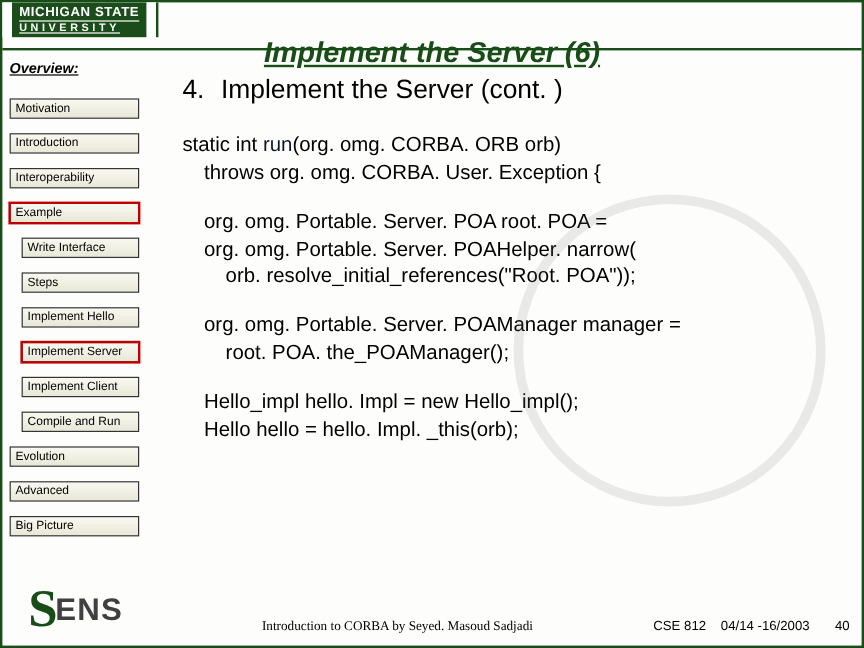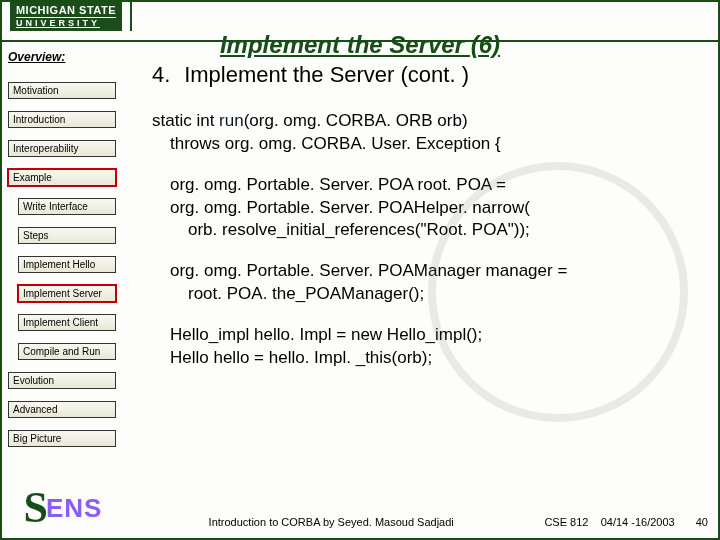--- a/index.html
+++ b/index.html
@@ -168,28 +168,29 @@
   .sens-s {
     font-size: 44px;
     font-weight: bold;
     color: #184d18;
     font-family: Georgia, serif;
     line-height: 1;
   }
   .sens-rest {
     font-size: 26px;
     font-weight: bold;
-    color: #8b5cf6;
+    color: #404040;
     letter-spacing: 1px;
     margin-left: -2px;
   }
   .footer-center {
     flex: 1;
     text-align: center;
     padding-bottom: 4px;
+    font-family: Liberation Serif, serif;
   }
   .footer-right {
     text-align: right;
     white-space: nowrap;
     padding-bottom: 4px;
   }
   .page-num {
     margin-left: 18px;
   }
 </style>

